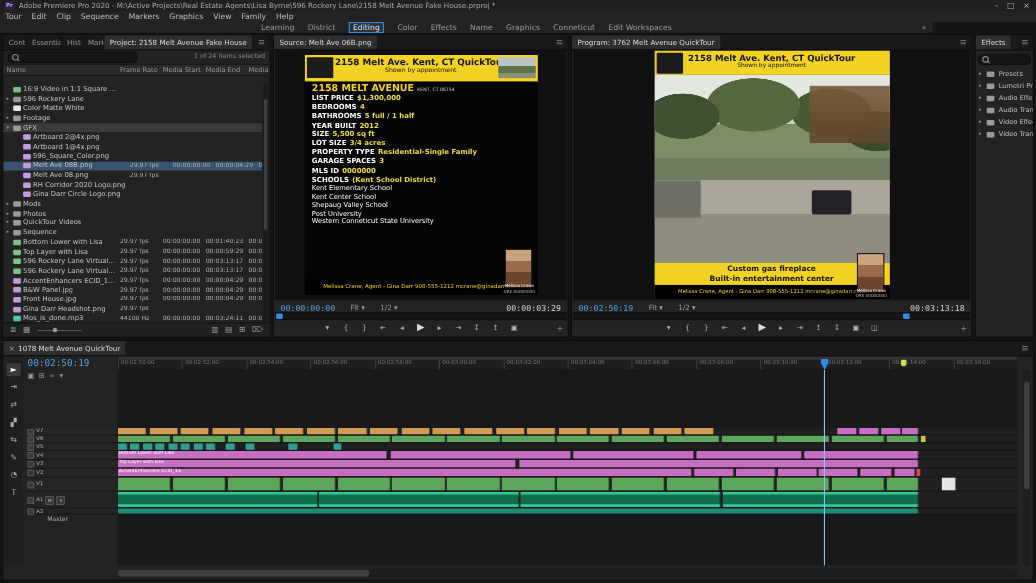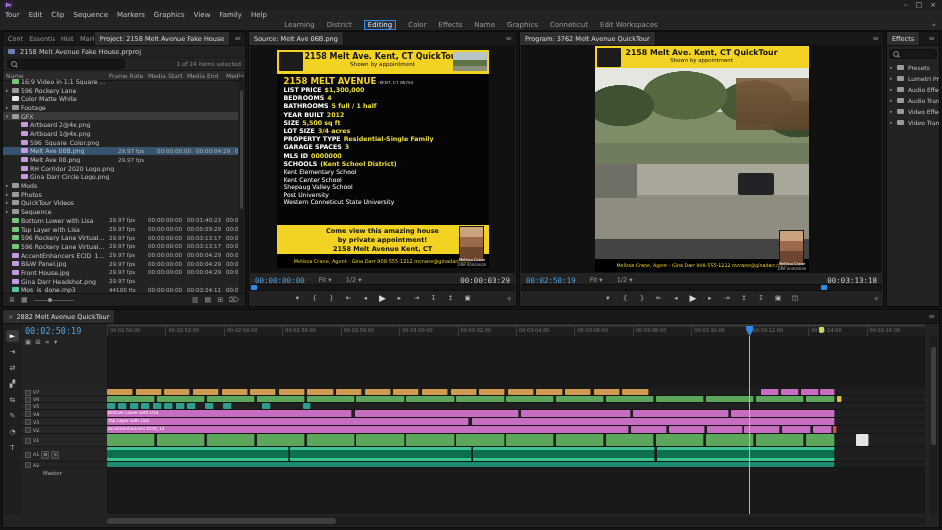--- a/index.html
+++ b/index.html
@@ -4,21 +4,21 @@
 <style>
   html,body{margin:0;padding:0}
   body{width:942px;height:530px;background:#141414;font-family:"DejaVu Sans",sans-serif;color:#c8c8c8;overflow:hidden;position:relative}
   
   #titlebar{position:absolute;left:0;top:0;width:942px;height:10px;background:#1f1f1f;display:flex;align-items:center;font-size:6.5px;color:#a8a8a8}
   .pr-badge{width:9px;height:8px;background:#30203f;color:#c9a1ff;font-size:5px;font-weight:bold;display:flex;align-items:center;justify-content:center;margin:0 4px;border-radius:1px}
   .title-text{white-space:nowrap;overflow:hidden}
   .win-controls{margin-left:auto;display:flex;gap:8px;padding-right:6px;color:#bbb;font-size:7px}
   #menubar{position:absolute;left:0;top:10px;width:942px;height:10px;background:#232323;display:flex;align-items:center}
   .menu-items{display:flex;gap:9px;padding-left:5px;font-size:7px;color:#c0c0c0}
-  #wsbar{position:absolute;left:0;top:20px;width:942px;height:10px;background:#232323;display:flex;align-items:center;justify-content:center;border-bottom:1px solid #101010}
+  #wsbar{position:absolute;left:0;top:20px;width:848px;height:10px;background:#232323;display:flex;align-items:center;justify-content:center;border-bottom:1px solid #101010}
   .ws-tabs{display:flex;gap:12px;font-size:7px;color:#9a9a9a;align-items:center}
   .ws-tab.active{color:#d9e9ff;border:1px solid #2d8ceb;padding:0 3px;background:#2b2f35}
   .ws-overflow{position:absolute;right:6px;color:#8a8a8a;font-size:7px}
   
   .panel{position:absolute;background:#232323;border:1px solid #0c0c0c;box-sizing:border-box}
   .tabbar{display:flex;align-items:stretch;height:13px;background:#191919;border-bottom:1px solid #0f0f0f;font-size:6.5px;color:#969696;overflow:hidden;white-space:nowrap}
   .tab{display:flex;align-items:center;padding:0 5px;border-right:1px solid #121212;min-width:0;overflow:hidden;flex:0 1 auto}
   .tab.active{background:#2e2e2e;color:#dcdcdc;flex-shrink:0}
   .panel-menu{margin-left:auto;display:flex;align-items:center;padding:0 4px;color:#8a8a8a;font-size:8px;flex-shrink:0}
   .closex{margin-right:3px;color:#9a9a9a}
@@ -129,20 +129,21 @@
   .tl-ph{position:absolute;top:0;bottom:0;width:1px;background:#8abdf2;z-index:4}
   #tlVscroll{position:absolute;right:2px;top:26px;bottom:13px;width:7px;background:#1d1d1d}
   #tlHscroll{position:absolute;left:104px;right:14px;bottom:2px;height:8px;background:#1c1c1c;border-radius:3px}
   .hhandle{position:absolute;left:0;top:1px;bottom:1px;width:28%;background:#3f3f3f;border-radius:3px}
 </style>
 </head>
 <body>
 
 <div id="titlebar">
   <div class="pr-badge">Pr</div>
+  <div class="title-text">Adobe Premiere Pro 2020  -  M:\Active Projects\Real Estate Agents\Lisa Byrne\596 Rockery Lane\2158 Melt Avenue Fake House.prproj *</div>
   <div class="win-controls">
     <span>–</span>
     <span>□</span>
     <span>×</span>
   </div>
 </div>
 <div id="menubar">
     <div id="menuItems" class="menu-items">
       <div class="menu-item">Tour</div>
       <div class="menu-item">Edit</div>
@@ -172,24 +173,20 @@
 
 <div id="project" class="panel">
   <div id="projTabs" class="tabbar">
       <div class="tab">Contents</div>
       <div class="tab">Essential Graphics</div>
       <div class="tab">History</div>
       <div class="tab">Markers</div>
       <div class="tab active">Project: 2158 Melt Avenue Fake House</div>
       <div class="panel-menu">≡</div>
     </div>
-  <div class="pbread">
-    <span class="fic i-proj"></span>
-    <span>2158 Melt Avenue Fake House.prproj</span>
-  </div>
   <div class="psearch">
     <div class="searchbox">
         <span class="mag"></span>
       </div>
     <div class="selstat">1 of 24 items selected</div>
   </div>
   <div id="projCols" class="pcols">
       <div class="pcol pcol0">Name</div>
       <div class="pcol pcol1">Frame Rate</div>
       <div class="pcol pcol2">Media Start</div>
@@ -546,25 +543,20 @@
               <span class="fv">(Kent School District)</span>
             </div>
           </div>
         <div id="flySchools">
             <div class="school">Kent Elementary School</div>
             <div class="school">Kent Center School</div>
             <div class="school">Shepaug Valley School</div>
             <div class="school">Post University</div>
             <div class="school">Western Conneticut State University</div>
           </div>
-      </div>
-      <div class="fly-cta">
-        <div>Come view this amazing house</div>
-        <div>by private appointment!</div>
-        <div>2158 Melt Avenue Kent, CT</div>
       </div>
       <div class="fly-agent">
           <span>Melissa Crane, Agent - Gina Darr   908-555-1212   mcrane@ginadarr.com</span>
         </div>
       <div class="fly-head"></div>
       <div class="fly-head-cap">
         <div>Melissa Crane</div>
           <div class="dre">DRE 00000000</div>
       </div>
     </div>
@@ -605,20 +597,24 @@
     <div id="pimg">
       <div class="p-banner">
         <div class="fly-logo"></div>
         <div class="t1">2158 Melt Ave. Kent, CT QuickTour</div>
         <div class="t2">Shown by appointment</div>
       </div>
       <div class="p-photo">
         <div class="pergola"></div>
         <div class="wall"></div>
         <div class="grill"></div>
+      </div>
+      <div class="p-cta">
+        <div>Custom gas fireplace</div>
+        <div>Built-in entertainment center</div>
       </div>
       <div class="fly-agent p-agent">
           <span>Melissa Crane, Agent - Gina Darr   908-555-1212   mcrane@ginadarr.com</span>
         </div>
       <div class="fly-head"></div>
       <div class="fly-head-cap">
         <div>Melissa Crane</div>
           <div class="dre">DRE 00000000</div>
       </div>
     </div>
@@ -690,21 +686,21 @@
         <span class="fic i-bin"></span>
         <span class="fxlab">Video Transitions</span>
       </div>
     </div>
 </div>
 
 <div id="timeline" class="panel">
   <div class="tabbar">
     <div class="tab active">
       <span class="closex">×</span>
-      <span>2882 Melt Avenue QuickTour</span>
+      <span>1078 Melt Avenue QuickTour</span>
     </div>
     <div class="panel-menu">≡</div>
   </div>
   <div id="toolStrip">
       <div class="tool active">►</div>
       <div class="tool">⇥</div>
       <div class="tool">⇄</div>
       <div class="tool">▞</div>
       <div class="tool">⇆</div>
       <div class="tool">✎</div>

